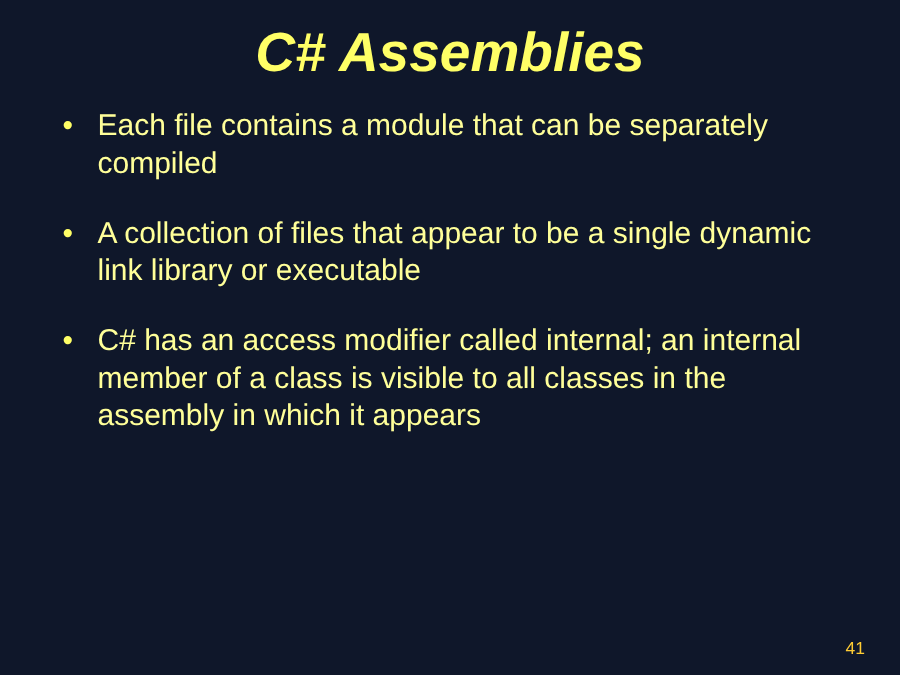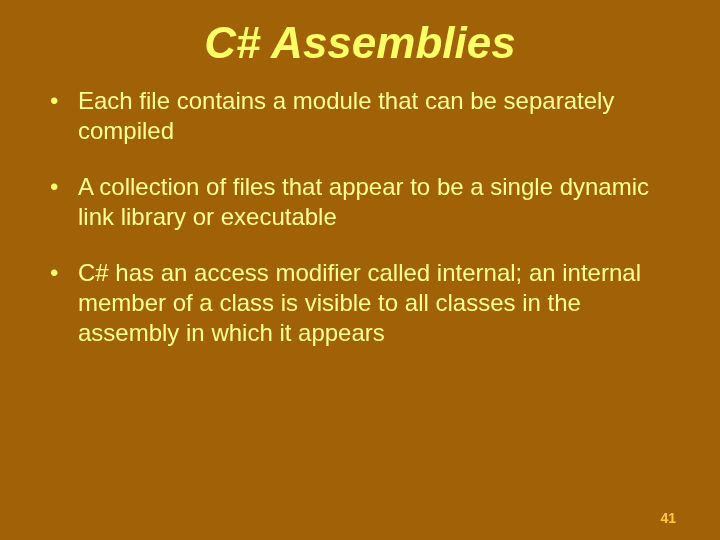--- a/index.html
+++ b/index.html
@@ -5,21 +5,21 @@
   html, body {
     margin: 0;
     padding: 0;
     width: 720px;
     height: 540px;
     overflow: hidden;
   }
   .slide {
     width: 720px;
     height: 540px;
-    background: #a16207;
+    background: #0f172a;
     font-family: "Comic Sans MS", "Comic Sans", cursive, sans-serif;
     position: relative;
     box-sizing: border-box;
   }
   .title {
     text-align: center;
     color: #ffff66;
     font-size: 44px;
     font-style: italic;
     font-weight: bold;
@@ -45,26 +45,26 @@
   ul.bullets > li::before {
     content: "•";
     position: absolute;
     left: 0;
     top: 0;
     color: #ffff66;
     font-size: 24px;
   }
   .pagenum {
     position: absolute;
-    right: 44px;
+    right: 28px;
     bottom: 14px;
     color: #ffcc33;
     font-size: 14px;
     font-family: Arial, sans-serif;
-    font-weight: bold;
+    font-weight: normal;
   }
 </style>
 </head>
 <body>
 
 <div class="slide">
   <div class="title">C# Assemblies</div>
   <div class="content">
     <ul class="bullets">
       <li>Each file contains a module that can be separately compiled</li>

